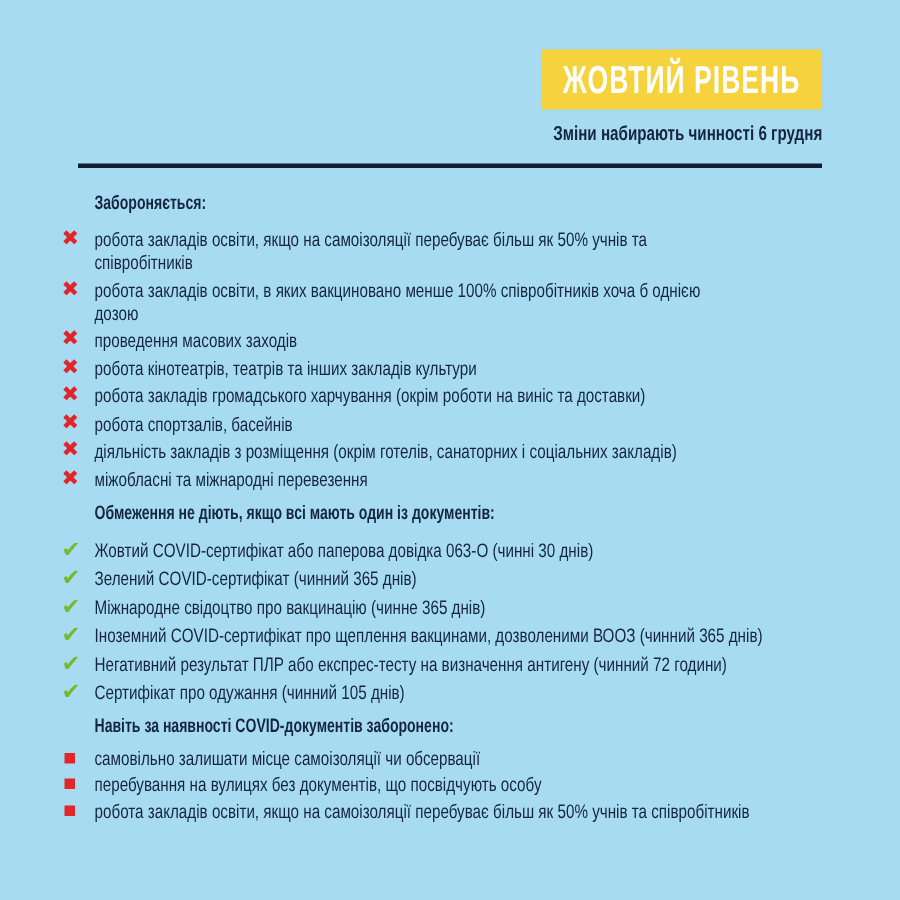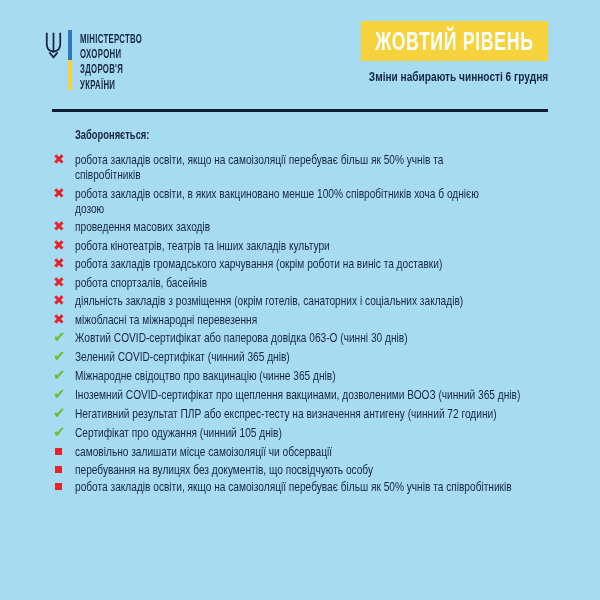--- a/index.html
+++ b/index.html
@@ -17,39 +17,39 @@
   .trident { display: block; margin-top: 2px; }
   .logo-bar { width: 3.5px; height: 60px; margin-left: 5px; display: flex; flex-direction: column; }
   .logo-bar .blue { flex: 1; background: #2F77BC; }
   .logo-bar .yellow { flex: 1; background: #F6D33C; }
   .ministry { margin-left: 8px; margin-top: 1px; }
   .ministry .line {
     font-size: 13px; font-weight: bold; line-height: 15.2px;
     display: block; transform: scaleX(0.60); transform-origin: 0 50%;
     white-space: pre; letter-spacing: 0.5px;
   }
-  .header-right { position: absolute; right: 52px; top: 21px; display: flex; flex-direction: column; align-items: flex-end; }
+  .header-right { position: absolute; right: 52px; top: 33px; display: flex; flex-direction: column; align-items: flex-end; }
   .level-badge {
     width: 187px; height: 40px; background: #F6D33C;
     display: flex; align-items: center; justify-content: center;
     margin-bottom: 9px;
   }
   .level-badge .badge-text {
     color: #FFFFFF; font-size: 26px; font-weight: bold;
     display: inline-block; transform: scaleX(0.68); transform-origin: 50% 50%;
     white-space: pre; letter-spacing: 1px;
   }
   .effective-note {
     font-size: 13.5px; font-weight: bold; line-height: 14px;
     display: inline-block; transform: scaleX(0.75); transform-origin: 100% 50%;
     white-space: pre;
   }
   .divider { margin-left: 52px; width: 496px; height: 3px; background: #101E33; }
   
-  .content { padding-left: 53px; padding-right: 4px; }
+  .content { padding-left: 41px; padding-right: 4px; }
   .sec-heading {
     margin-left: 22px; font-size: 13px; font-weight: bold; line-height: 15px;
   }
   .sec-heading .txt { font-weight: bold; }
   .sec1 .sec-heading { margin-top: 15px; margin-bottom: 10px; }
   .sec2 .sec-heading { margin-top: 7px;  margin-bottom: 10px; }
   .sec3 .sec-heading { margin-top: 7px;  margin-bottom: 7px; }
   ul.items { list-style: none; margin: 0; padding: 0; }
   .item { display: flex; align-items: flex-start; }
   .sec1 .item { margin-bottom: 3.5px; }
@@ -65,40 +65,20 @@
     white-space: pre;
   }
   .sec-heading .txt { transform: scaleX(0.72); }
 </style>
 </head>
 <body>
 
 <div class="page">
 
   <div class="header">
-    <div class="logo">
-      <svg class="trident" viewBox="0 0 24 34" width="19" height="27">
-        <g fill="none" stroke="#15253E" stroke-width="2.2" stroke-linecap="square">
-          <path d="M3.5 2 v13 c0 5.5 3 8.5 7 9.5"></path>
-          <path d="M20.5 2 v13 c0 5.5 -3 8.5 -7 9.5"></path>
-          <path d="M12 2 v23"></path>
-          <path d="M7.5 26.5 L12 32 L16.5 26.5"></path>
-        </g>
-      </svg>
-      <div class="logo-bar">
-        <div class="blue"></div>
-        <div class="yellow"></div>
-      </div>
-      <div class="ministry">
-        <span class="line">МІНІСТЕРСТВО</span>
-        <span class="line">ОХОРОНИ</span>
-        <span class="line">ЗДОРОВ'Я</span>
-        <span class="line">УКРАЇНИ</span>
-      </div>
-    </div>
     <div class="header-right">
       <div class="level-badge">
         <span class="badge-text">ЖОВТИЙ РІВЕНЬ</span>
       </div>
       <span class="effective-note">Зміни набирають чинності 6 грудня</span>
     </div>
   </div>
 
   <div class="divider"></div>
 
@@ -140,20 +120,23 @@
             <span class="txt">діяльність закладів з розміщення (окрім готелів, санаторних і соціальних закладів)</span>
           </li>
         <li class="item">
             <span class="ico x">✖</span>
             <span class="txt">міжобласні та міжнародні перевезення</span>
           </li>
       </ul>
     </div>
 
     <div class="sec sec2">
+      <div class="sec-heading">
+        <span class="txt">Обмеження не діють, якщо всі мають один із документів:</span>
+      </div>
       <ul class="items">
         <li class="item">
             <span class="ico ck">✔</span>
             <span class="txt">Жовтий COVID-сертифікат або паперова довідка 063-О (чинні 30 днів)</span>
           </li>
         <li class="item">
             <span class="ico ck">✔</span>
             <span class="txt">Зелений COVID-сертифікат (чинний 365 днів)</span>
           </li>
         <li class="item">
@@ -169,20 +152,23 @@
             <span class="txt">Негативний результат ПЛР або експрес-тесту на визначення антигену (чинний 72 години)</span>
           </li>
         <li class="item">
             <span class="ico ck">✔</span>
             <span class="txt">Сертифікат про одужання (чинний 105 днів)</span>
           </li>
       </ul>
     </div>
 
     <div class="sec sec3">
+      <div class="sec-heading">
+        <span class="txt">Навіть за наявності COVID-документів заборонено:</span>
+      </div>
       <ul class="items">
         <li class="item">
             <span class="ico sq"></span>
             <span class="txt">самовільно залишати місце самоізоляції чи обсервації</span>
           </li>
         <li class="item">
             <span class="ico sq"></span>
             <span class="txt">перебування на вулицях без документів, що посвідчують особу</span>
           </li>
         <li class="item">

